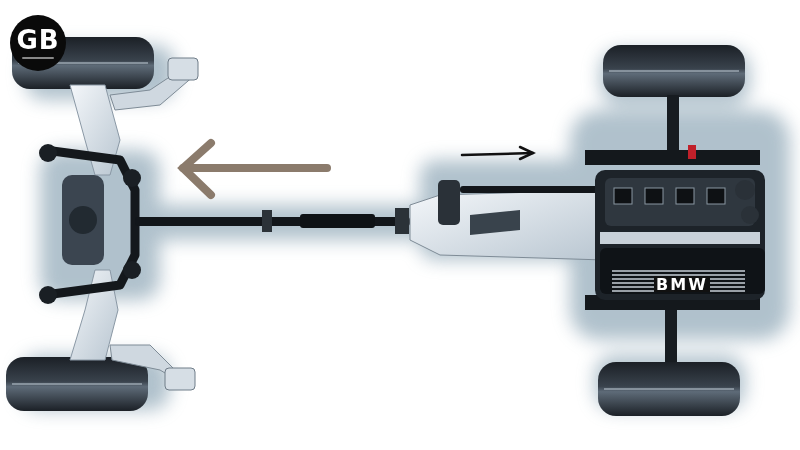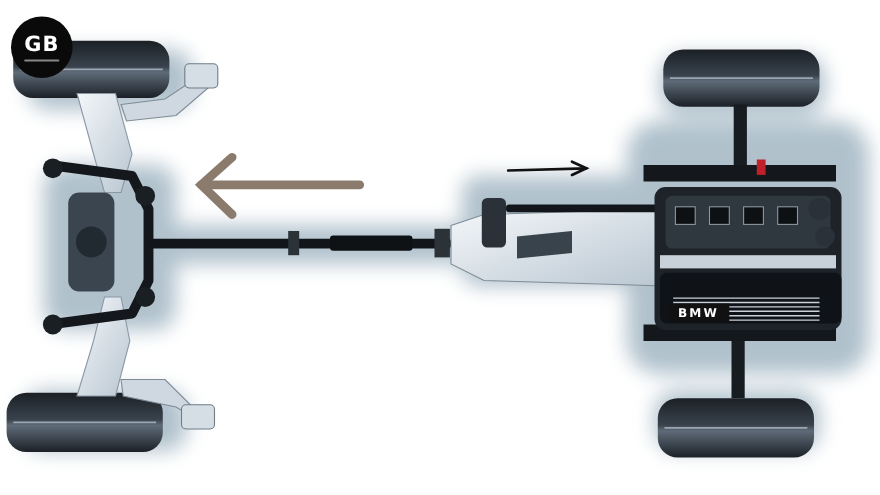--- a/index.html
+++ b/index.html
@@ -1,24 +1,24 @@
 <!DOCTYPE html>
 <html><head>
 <meta charset="utf-8">
 <style>
   html, body { margin:0; padding:0; }
   body { width:800px; height:450px; background:#ffffff; position:relative; overflow:hidden; font-family:"DejaVu Sans", sans-serif; }
   .scene { position:absolute; left:0; top:0; width:800px; height:450px; }
   .logo { position:absolute; left:10px; top:15px; width:56px; height:56px; border-radius:50%; background:#0a0a0a; display:flex; flex-direction:column; align-items:center; justify-content:center; z-index:5; }
-  .logo-text { color:#fff; font-family:"DejaVu Sans", sans-serif; font-weight:bold; font-size:19px; letter-spacing:1px; line-height:1; }
+  .logo-text { color:#fff; font-family:"DejaVu Sans", sans-serif; font-weight:bold; font-size:26px; letter-spacing:1px; line-height:1; }
   .logo-tag { width:32px; height:2px; background:#888; margin-top:4px; border-radius:1px; }
   .caption { position:absolute; left:218px; top:334px; z-index:5; }
   .caption-line { font-family:"DejaVu Sans Condensed","DejaVu Sans", sans-serif; font-stretch:condensed; color:#111; font-size:33px; line-height:36px; letter-spacing:0.5px; transform:scaleX(0.78); transform-origin:left center; white-space:nowrap; }
   .caption-line.l2 { margin-left:16px; }
-  .badge { position:absolute; left:607px; top:276px; width:56px; height:16px; background:#111; color:#fff; font-family:"DejaVu Sans", sans-serif; font-weight:bold; font-size:11px; letter-spacing:2px; display:flex; align-items:center; justify-content:center; z-index:6; }
+  .badge { position:absolute; left:654px; top:276px; width:56px; height:16px; background:#111; color:#fff; font-family:"DejaVu Sans", sans-serif; font-weight:bold; font-size:16px; letter-spacing:2px; display:flex; align-items:center; justify-content:center; z-index:6; }
 </style>
 </head>
 <body>
 
 <div class="scene">
   <svg width="800" height="450" viewBox="0 0 800 450">
     <defs>
       <filter id="blur" x="-20%" y="-20%" width="140%" height="140%">
           <feGaussianBlur stdDeviation="9"></feGaussianBlur>
         </filter>

